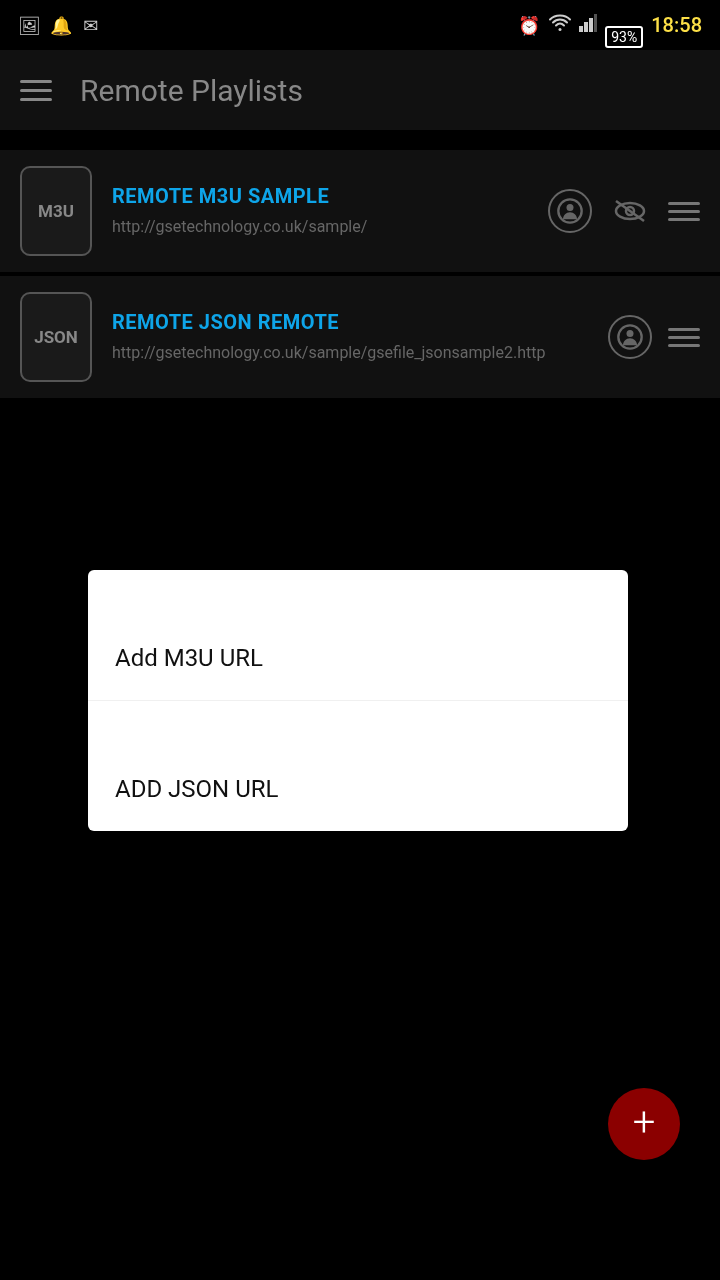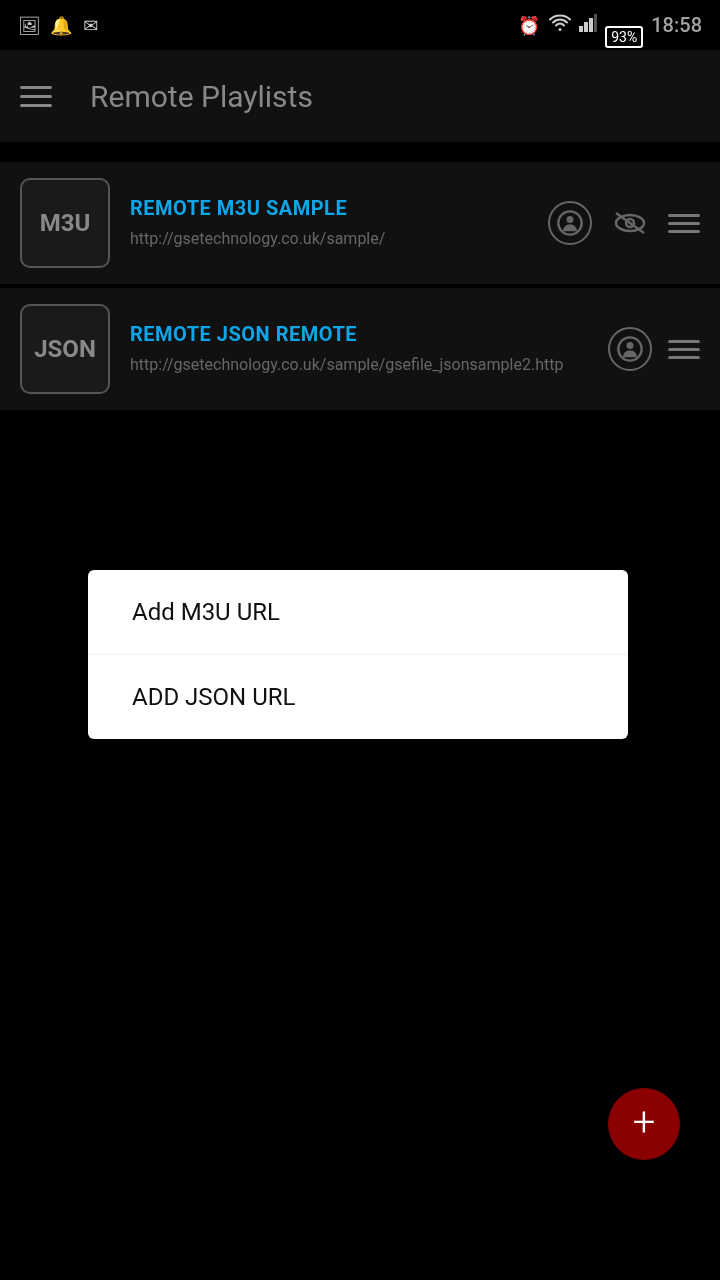--- a/index.html
+++ b/index.html
@@ -34,47 +34,47 @@
     .status-icon {
       color: #ccc;
       font-size: 18px;
     }
     .status-right {
       display: flex;
       align-items: center;
       gap: 8px;
     }
     .status-time {
-      color: #a3a3a3;
+      color: #fde047;
       font-size: 20px;
       font-weight: 500;
     }
     .status-battery {
       color: #fff;
       font-size: 14px;
       border: 2px solid #fff;
       border-radius: 3px;
       padding: 1px 4px;
       position: relative;
       margin-top: 24px;
     }
     .signal-icon {
       color: #ccc;
       font-size: 18px;
     }
 
     
     .top-bar {
       width: 100%;
-      height: 92px;
+      height: 80px;
       background: #111;
       display: flex;
       align-items: center;
       padding: 4px 20px;
-      gap: 38px;
+      gap: 28px;
     }
     .hamburger-icon {
       display: flex;
       flex-direction: column;
       gap: 6px;
       cursor: pointer;
     }
     .hamburger-icon span {
       display: block;
       width: 32px;
@@ -97,29 +97,29 @@
     .playlist-item {
       display: flex;
       align-items: center;
       padding: 16px 20px;
       gap: 20px;
       background: #111;
       margin-bottom: 4px;
     }
 
     .playlist-thumb {
-      width: 90px;
+      width: 72px;
       height: 90px;
       border: 2px solid #555;
       border-radius: 10px;
       display: flex;
       align-items: center;
       justify-content: center;
       color: #888;
-      font-size: 24px;
+      font-size: 17px;
       font-weight: 700;
       flex-shrink: 0;
       background: #1a1a1a;
     }
 
     .playlist-info {
       flex: 1;
       min-width: 0;
     }
     .playlist-name {
@@ -199,25 +199,26 @@
       left: 88px;
       width: 540px;
       background: #fff;
       border-radius: 6px;
       overflow: hidden;
       z-index: 20;
       box-shadow: 0 4px 24px rgba(0,0,0,0.4);
     }
 
     .popup-item {
-      padding: 28px 44px;
+      padding: 28px 27px;
       font-size: 24px;
       color: #111;
       cursor: pointer;
       border-bottom: 1px solid #f0f0f0;
+      margin-top: 46px;
     }
     .popup-item:last-child {
       border-bottom: none;
     }
 
     
     .fab {
       position: absolute;
       bottom: 120px;
       right: 40px;

